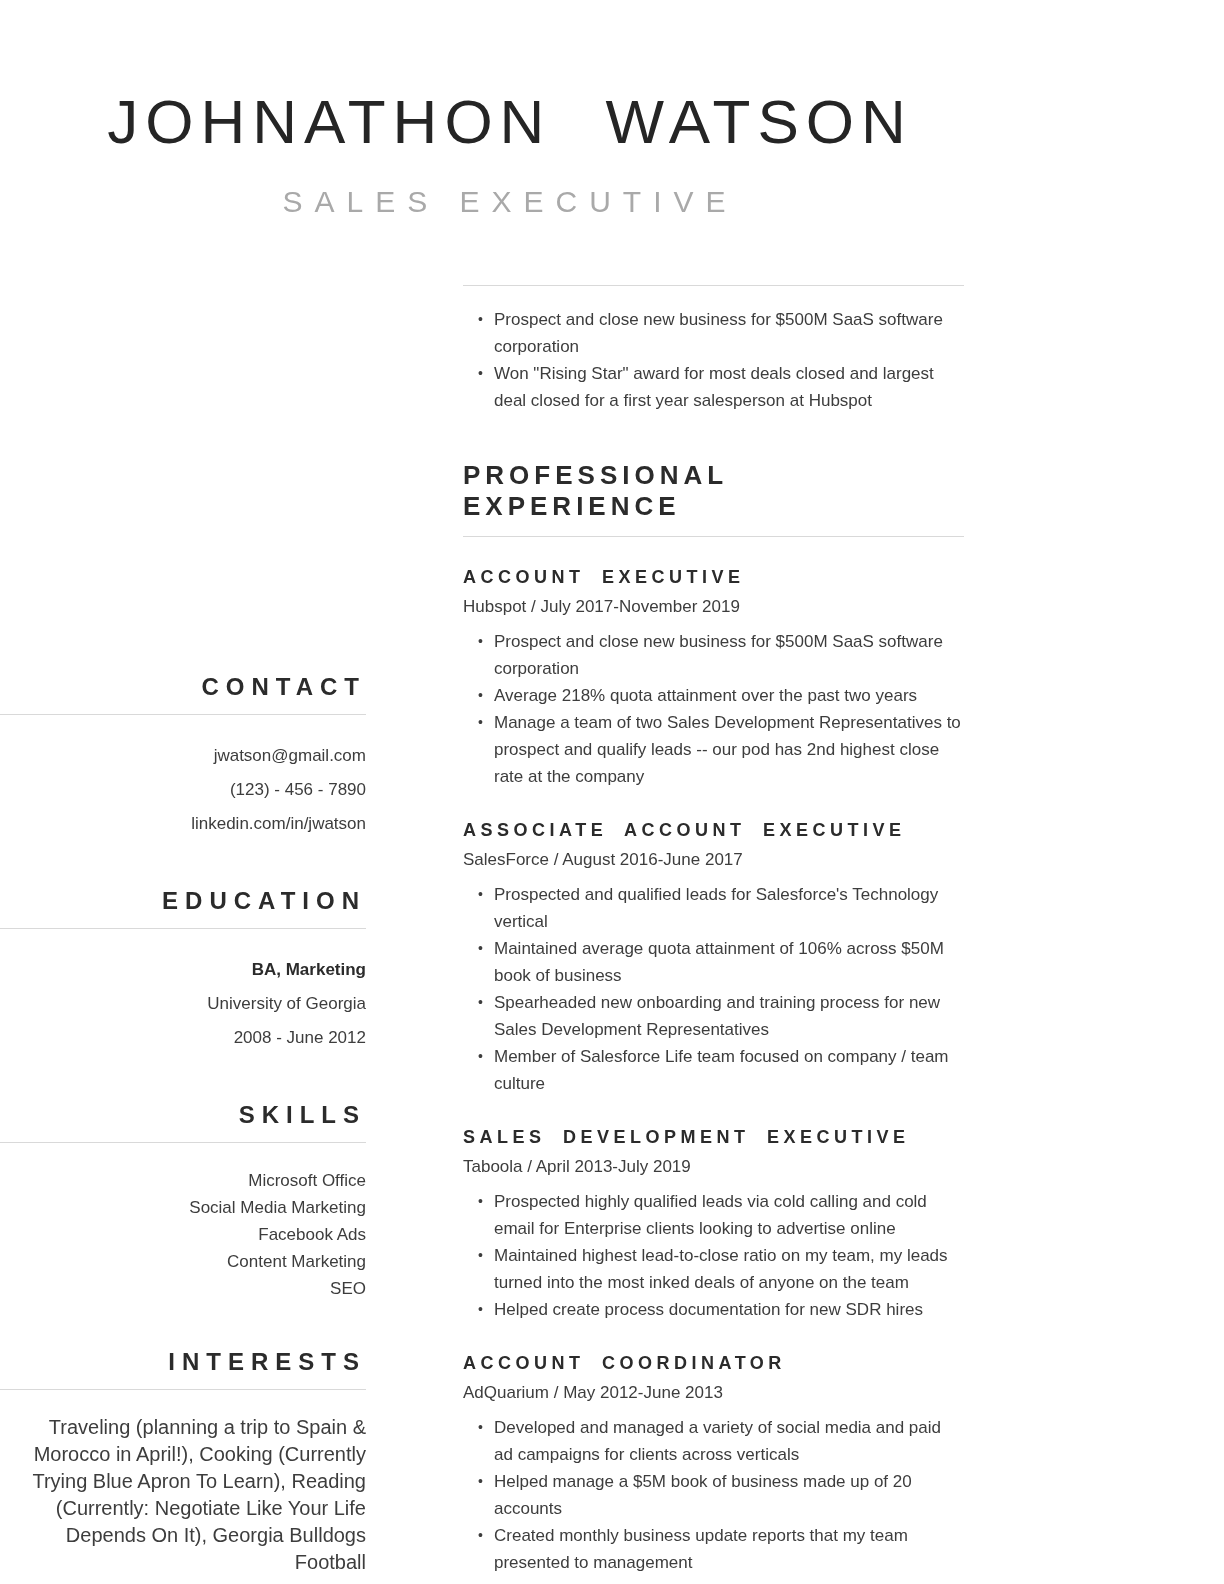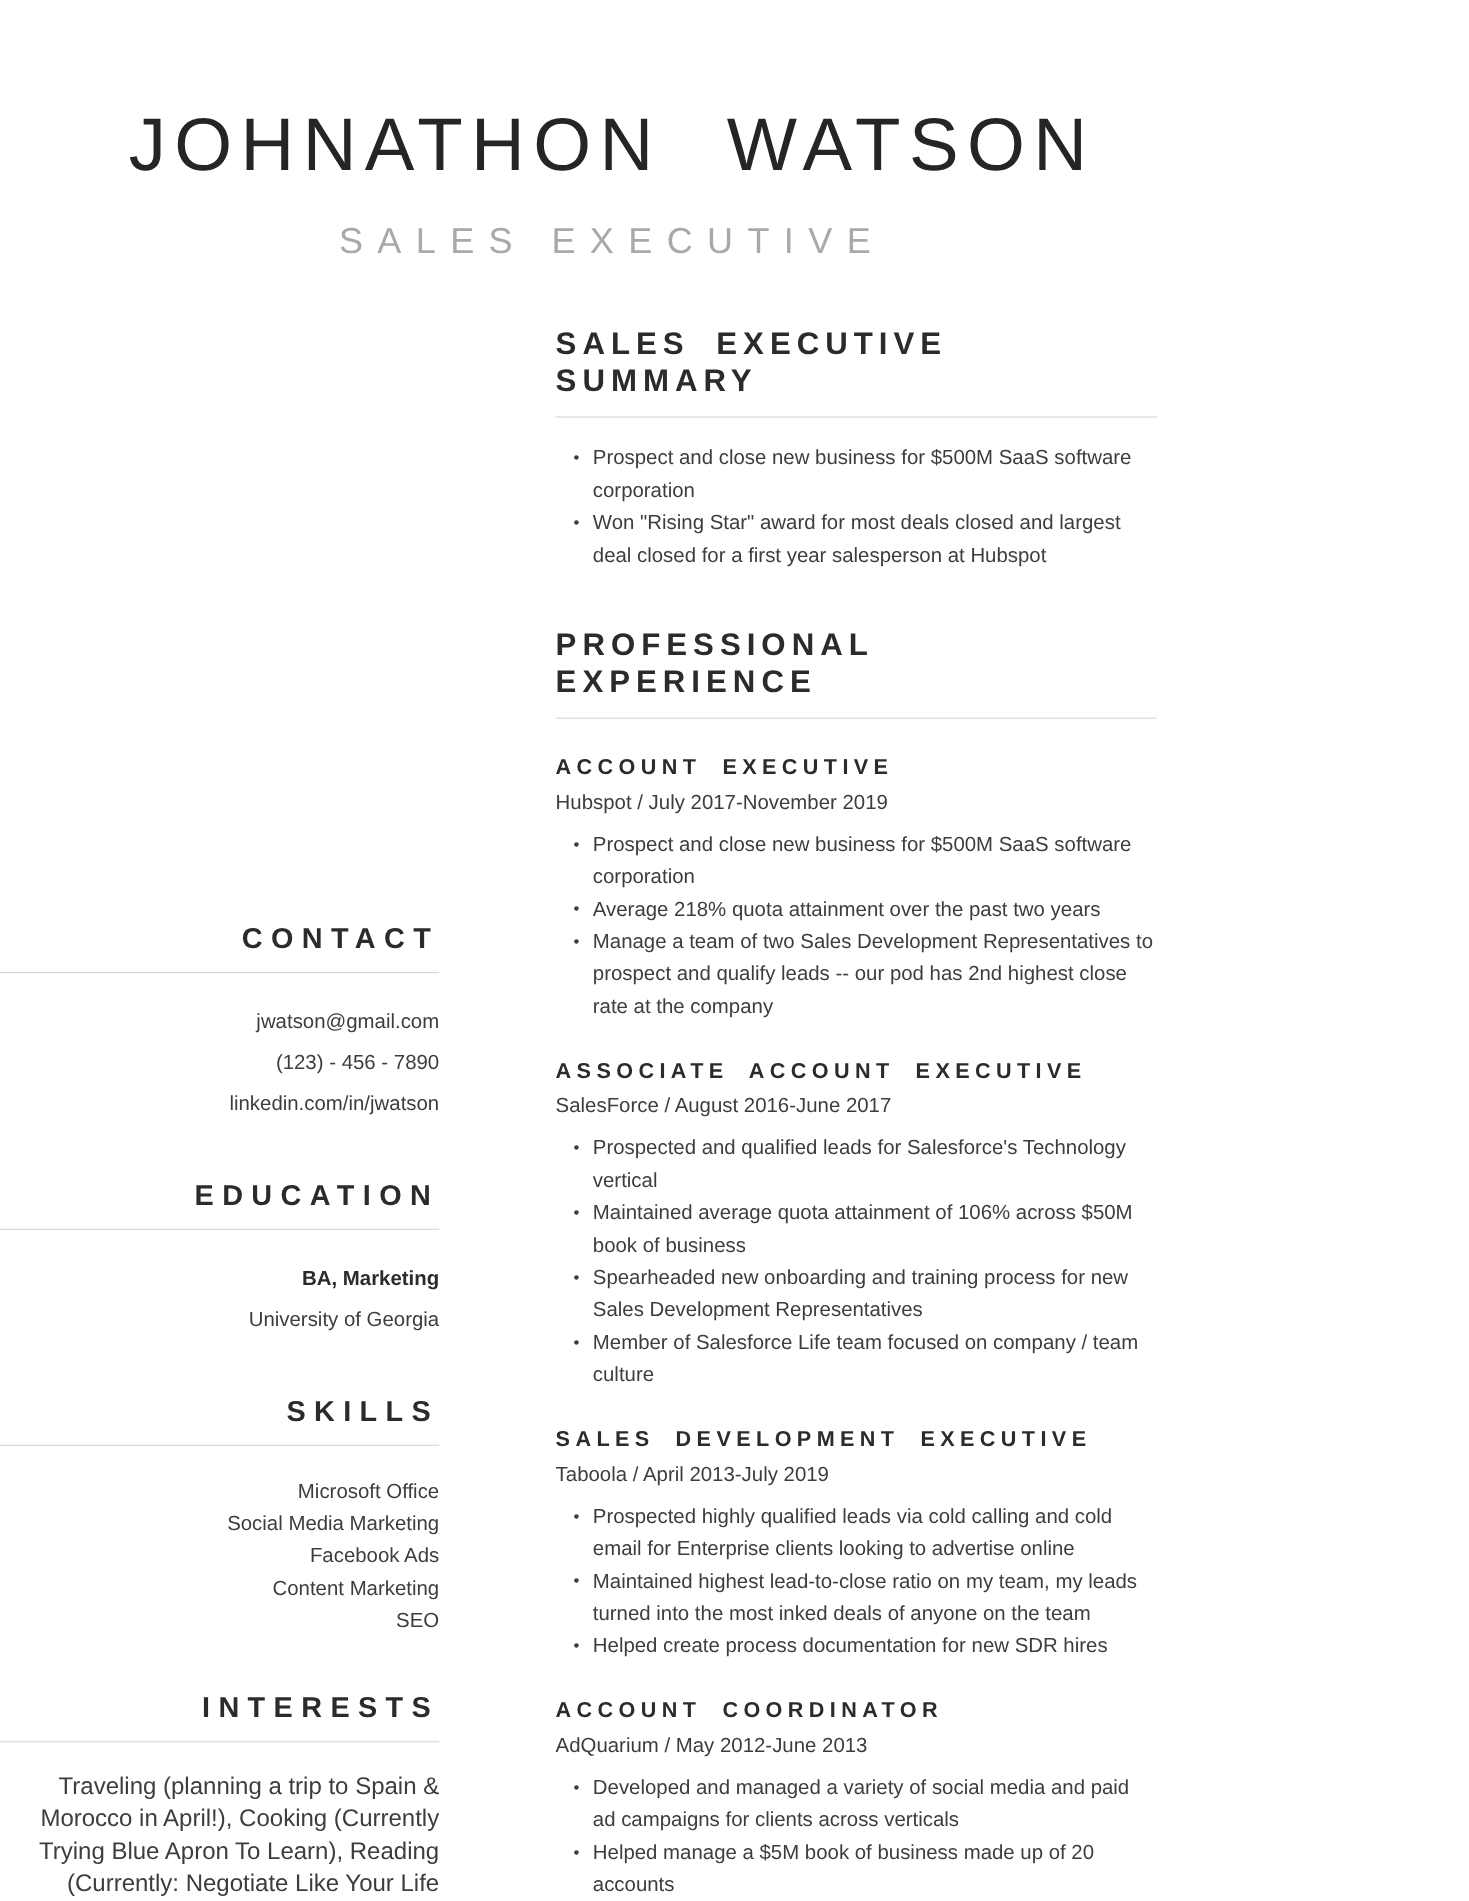--- a/index.html
+++ b/index.html
@@ -143,20 +143,21 @@
         <div class="side-line">jwatson@gmail.com</div>
         <div class="side-line">(123) - 456 - 7890</div>
         <div class="side-line">linkedin.com/in/jwatson</div>
       </div>
 
       <div class="side-section">
         <div class="side-heading">EDUCATION</div>
         <hr class="side-rule">
         <div class="side-line bold">BA, Marketing</div>
         <div class="side-line">University of Georgia</div>
+        <div class="side-line">2008 - June 2012</div>
       </div>
 
       <div class="side-section">
         <div class="side-heading">SKILLS</div>
         <hr class="side-rule">
         <div class="skill-line">Microsoft Office</div>
         <div class="skill-line">Social Media Marketing</div>
         <div class="skill-line">Facebook Ads</div>
         <div class="skill-line">Content Marketing</div>
         <div class="skill-line">SEO</div>
@@ -168,21 +169,20 @@
         <div class="interests-text">Traveling (planning a trip to Spain &amp; Morocco in April!), Cooking (Currently Trying Blue Apron To Learn), Reading (Currently: Negotiate Like Your Life Depends On It), Georgia Bulldogs Football</div>
       </div>
 
     </div>
 
     <div class="divider"></div>
 
     <div class="right">
 
       <div class="main-section">
-        <div class="main-heading">SALES EXECUTIVE SUMMARY</div>
         <hr class="main-rule">
         <ul class="bullets">
           <li>Prospect and close new business for $500M SaaS software corporation</li>
           <li>Won "Rising Star" award for most deals closed and largest deal closed for a first year salesperson at Hubspot</li>
         </ul>
       </div>
 
       <div class="main-section">
         <div class="main-heading">PROFESSIONAL EXPERIENCE</div>
         <hr class="main-rule">

